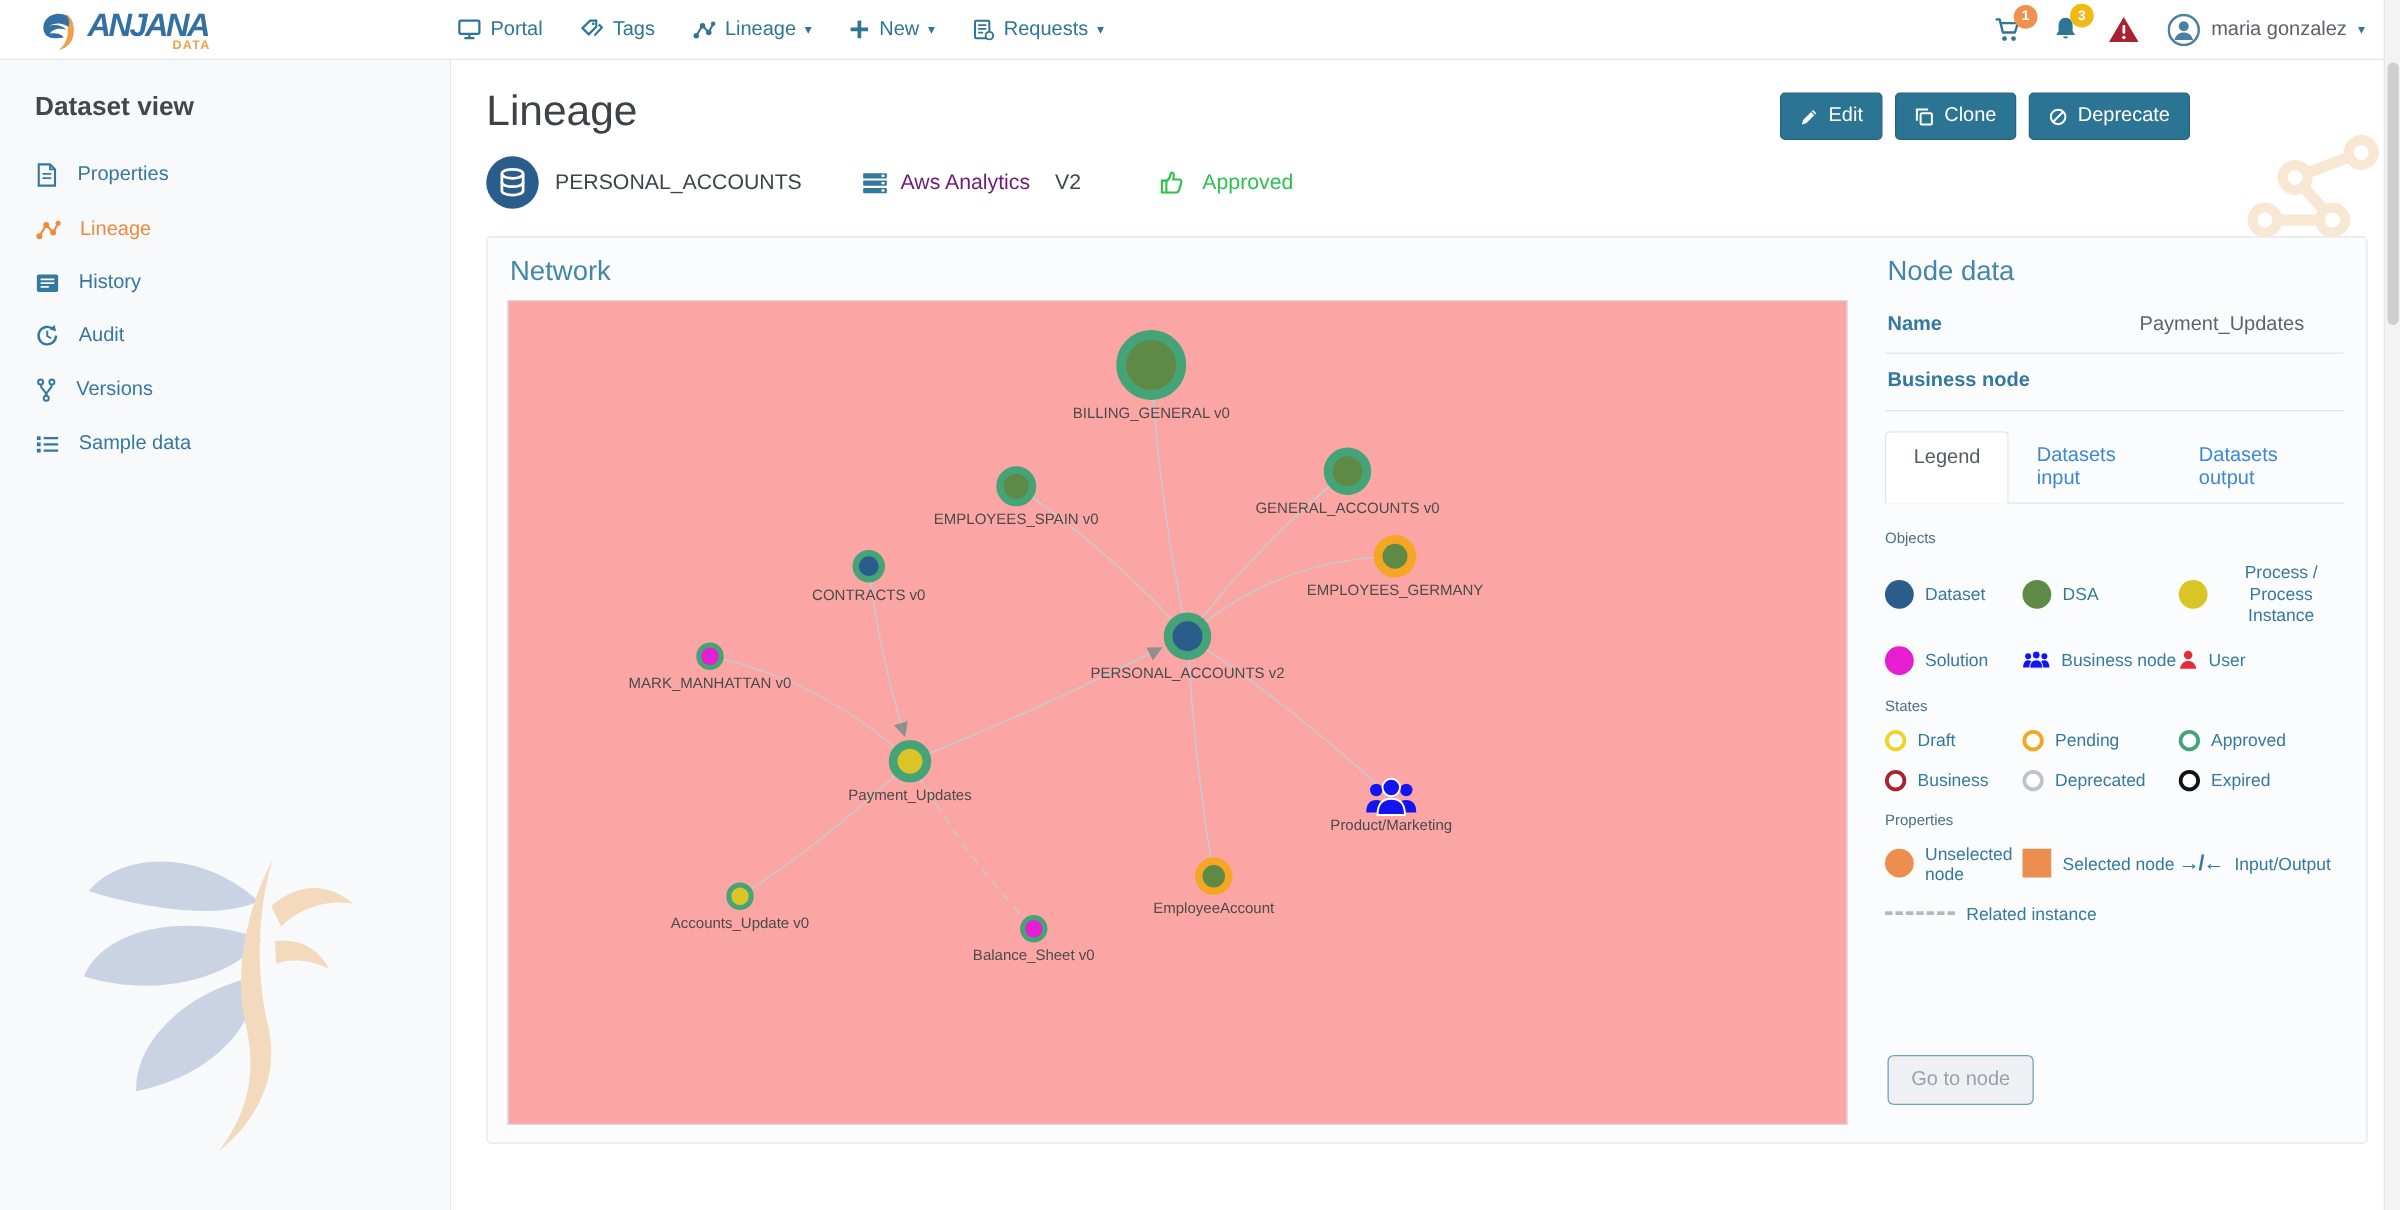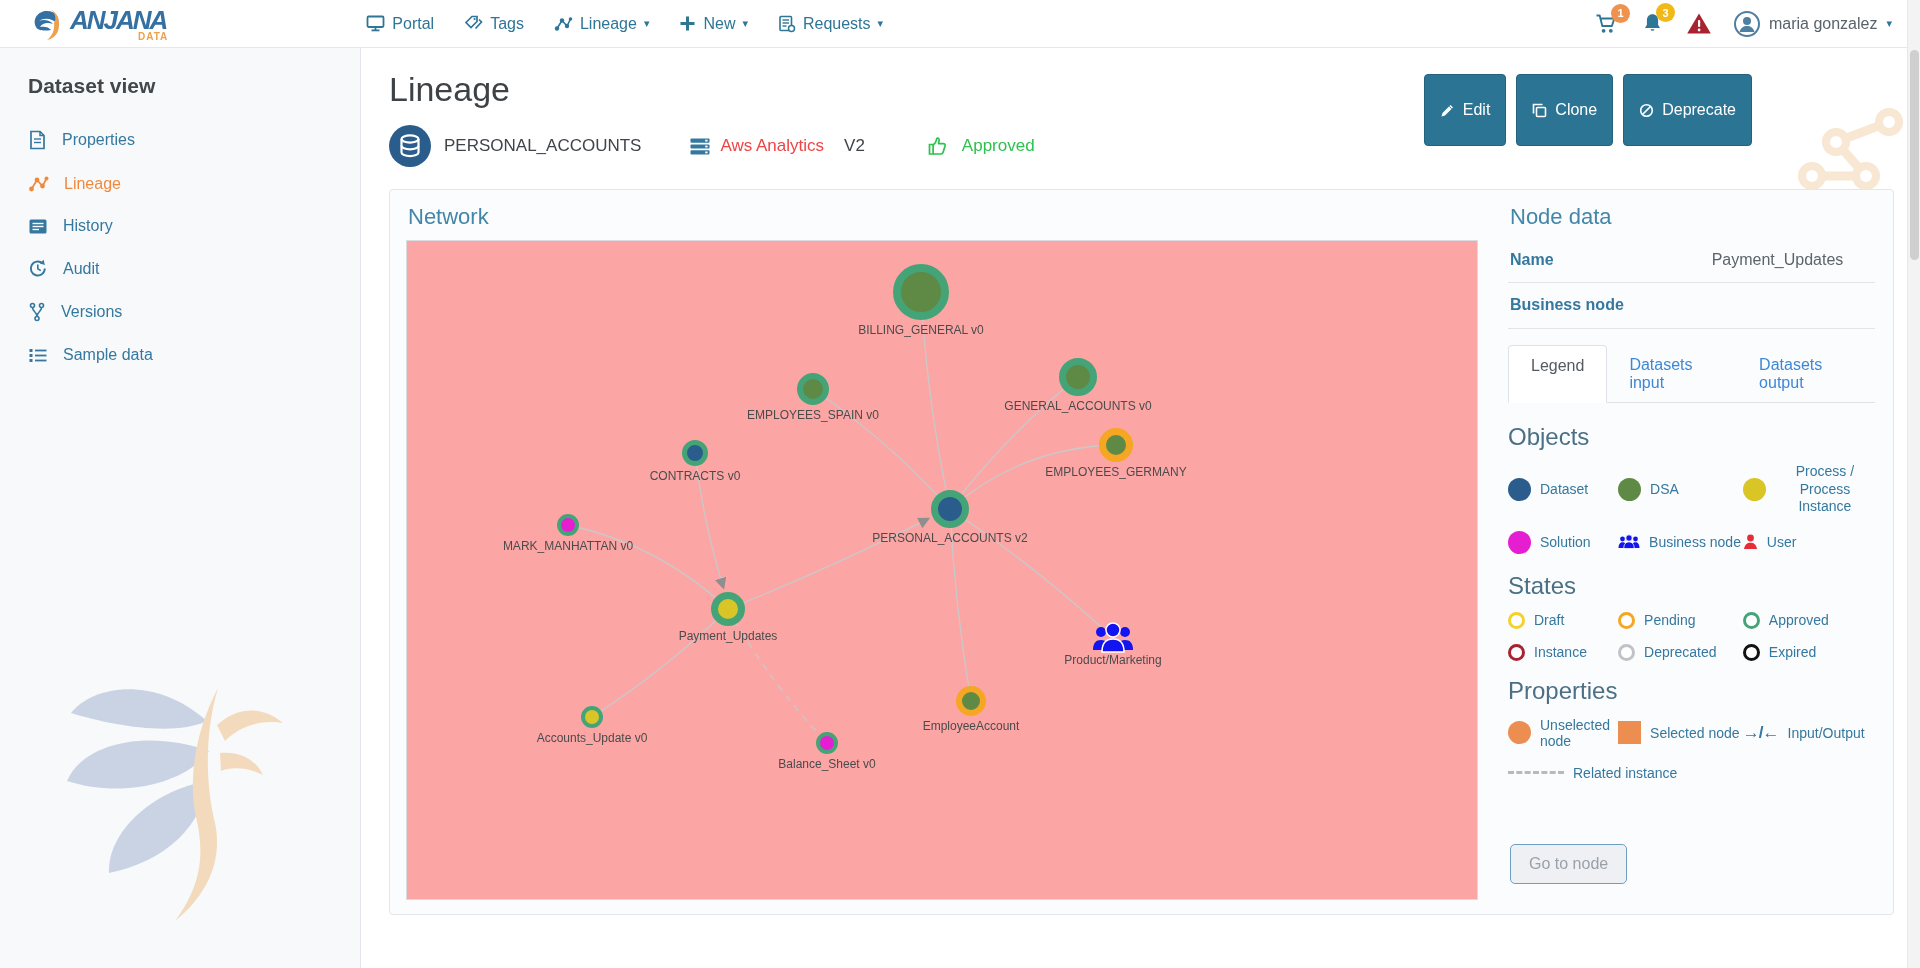--- a/index.html
+++ b/index.html
@@ -29,27 +29,27 @@
   .side-item { display:flex; align-items:center; gap:15px; padding:12px 28px; font-size:16px; color:#35789f; cursor:pointer; }
   .side-item svg { flex:none; }
   .side-item.active { color:#ee8a3e; }
   .fairy { position:absolute; left:55px; bottom:45px; opacity:.95; }
 
   .main { flex:1; position:relative; padding:16px 26px 0 28px; background:#fff; }
   .page-title { font-size:34px; color:#3d4247; font-weight:500; margin-top:6px; }
   .corner-art { position:absolute; top:52px; right:14px; }
 
   .actions { position:absolute; top:26px; right:168px; display:flex; gap:10px; }
-  .btn-teal { display:flex; align-items:center; gap:8px; background:#2c7493; border:1px solid #24627e; color:#fff; font-size:16px; padding:26px 15px; border-radius:4px; cursor:pointer; font-family:inherit; }
+  .btn-teal { display:flex; align-items:center; gap:8px; background:#2c7493; border:1px solid #24627e; color:#fff; font-size:16px; padding:9px 15px; border-radius:4px; cursor:pointer; font-family:inherit; }
 
   .entity-row { display:flex; align-items:center; margin-top:16px; }
   .entity-icon { width:42px; height:42px; border-radius:50%; background:#2a5d8c; display:flex; align-items:center; justify-content:center; flex:none; }
   .entity-name { font-size:17px; color:#3f444a; margin-left:13px; }
   .sys-group { display:flex; align-items:center; gap:9px; margin-left:48px; }
-  .sys-name { font-size:17px; color:#ef4444; }
+  .sys-name { font-size:17px; color:#701a75; }
   .version { font-size:17px; color:#3f444a; margin-left:20px; }
   .status-group { display:flex; align-items:center; gap:12px; margin-left:62px; }
   .status-text { font-size:17px; color:#2fc14e; }
 
   
   .card { margin-top:22px; height:726px; border:1px solid #e2e5e9; background:#fbfcfd; border-radius:4px; display:flex; padding:12px 16px 16px 16px; }
   .net-col { flex:none; width:1086px; display:flex; flex-direction:column; }
   .panel-h { font-size:22px; color:#4486a9; font-weight:500; margin:2px 0 10px 2px; }
   .canvas { width:1072px; height:660px; background:#fca5a5; border:1px solid #d9dce1; position:relative; }
   .canvas svg { display:block; }
@@ -58,21 +58,21 @@
   .nd-row { display:flex; align-items:center; padding:11px 0 13px 2px; border-bottom:1px solid #e1e4e8; }
   .nd-label { width:170px; font-size:16px; font-weight:bold; color:#35789f; }
   .nd-value { flex:1; text-align:center; font-size:16px; color:#5c646b; }
   .nd-type { padding:13px 0 14px 2px; border-bottom:1px solid #e1e4e8; font-size:16px; font-weight:bold; color:#35789f; }
 
   .tabs { display:flex; margin-top:16px; border-bottom:1px solid #dfe3e7; }
   .tab { font-size:16px; padding:11px 22px; color:#3d87d6; cursor:pointer; margin-bottom:-1px; }
   .tab.active { background:#fff; border:1px solid #dfe3e7; border-bottom:1px solid #fff; border-radius:4px 4px 0 0; color:#555b61; }
 
   .legend { padding-top:20px; }
-  .lg-title { font-size:24px; color:#4b7086; margin-bottom:12px; }
+  .lg-title { font-size:12px; color:#4b7086; margin-bottom:12px; }
   .lg-grid { display:grid; grid-template-columns:30% 34% 36%; row-gap:15px; margin-bottom:18px; }
   .lg-item { display:flex; align-items:center; gap:9px; font-size:14px; color:#35789f; }
   .sw-circle { width:23px; height:23px; border-radius:50%; flex:none; }
   .sw-ring { width:17px; height:17px; border-radius:50%; border:3px solid #000; background:#fff; flex:none; }
   .sw-square { width:23px; height:23px; flex:none; }
   .sw-arrows { font-size:17px; font-weight:bold; color:#35789f; letter-spacing:-1px; }
   .sw-dash { width:56px; border-top:3px dashed #b9b9b9; flex:none; }
   .two-line { line-height:1.25; text-align:center; }
   .props-row2 { margin-top:16px; }
 
@@ -475,21 +475,21 @@
             <div class="lg-item">
               <span class="sw-ring" style="border-color: rgb(245, 166, 35);"></span>
               <span>Pending</span>
             </div>
             <div class="lg-item">
               <span class="sw-ring" style="border-color: rgb(69, 164, 119);"></span>
               <span>Approved</span>
             </div>
             <div class="lg-item">
               <span class="sw-ring" style="border-color: rgb(168, 35, 47);"></span>
-              <span>Instance</span>
+              <span>Business</span>
             </div>
             <div class="lg-item">
               <span class="sw-ring" style="border-color: rgb(191, 195, 200);"></span>
               <span>Deprecated</span>
             </div>
             <div class="lg-item">
               <span class="sw-ring" style="border-color: rgb(18, 18, 18);"></span>
               <span>Expired</span>
             </div>
           </div>

